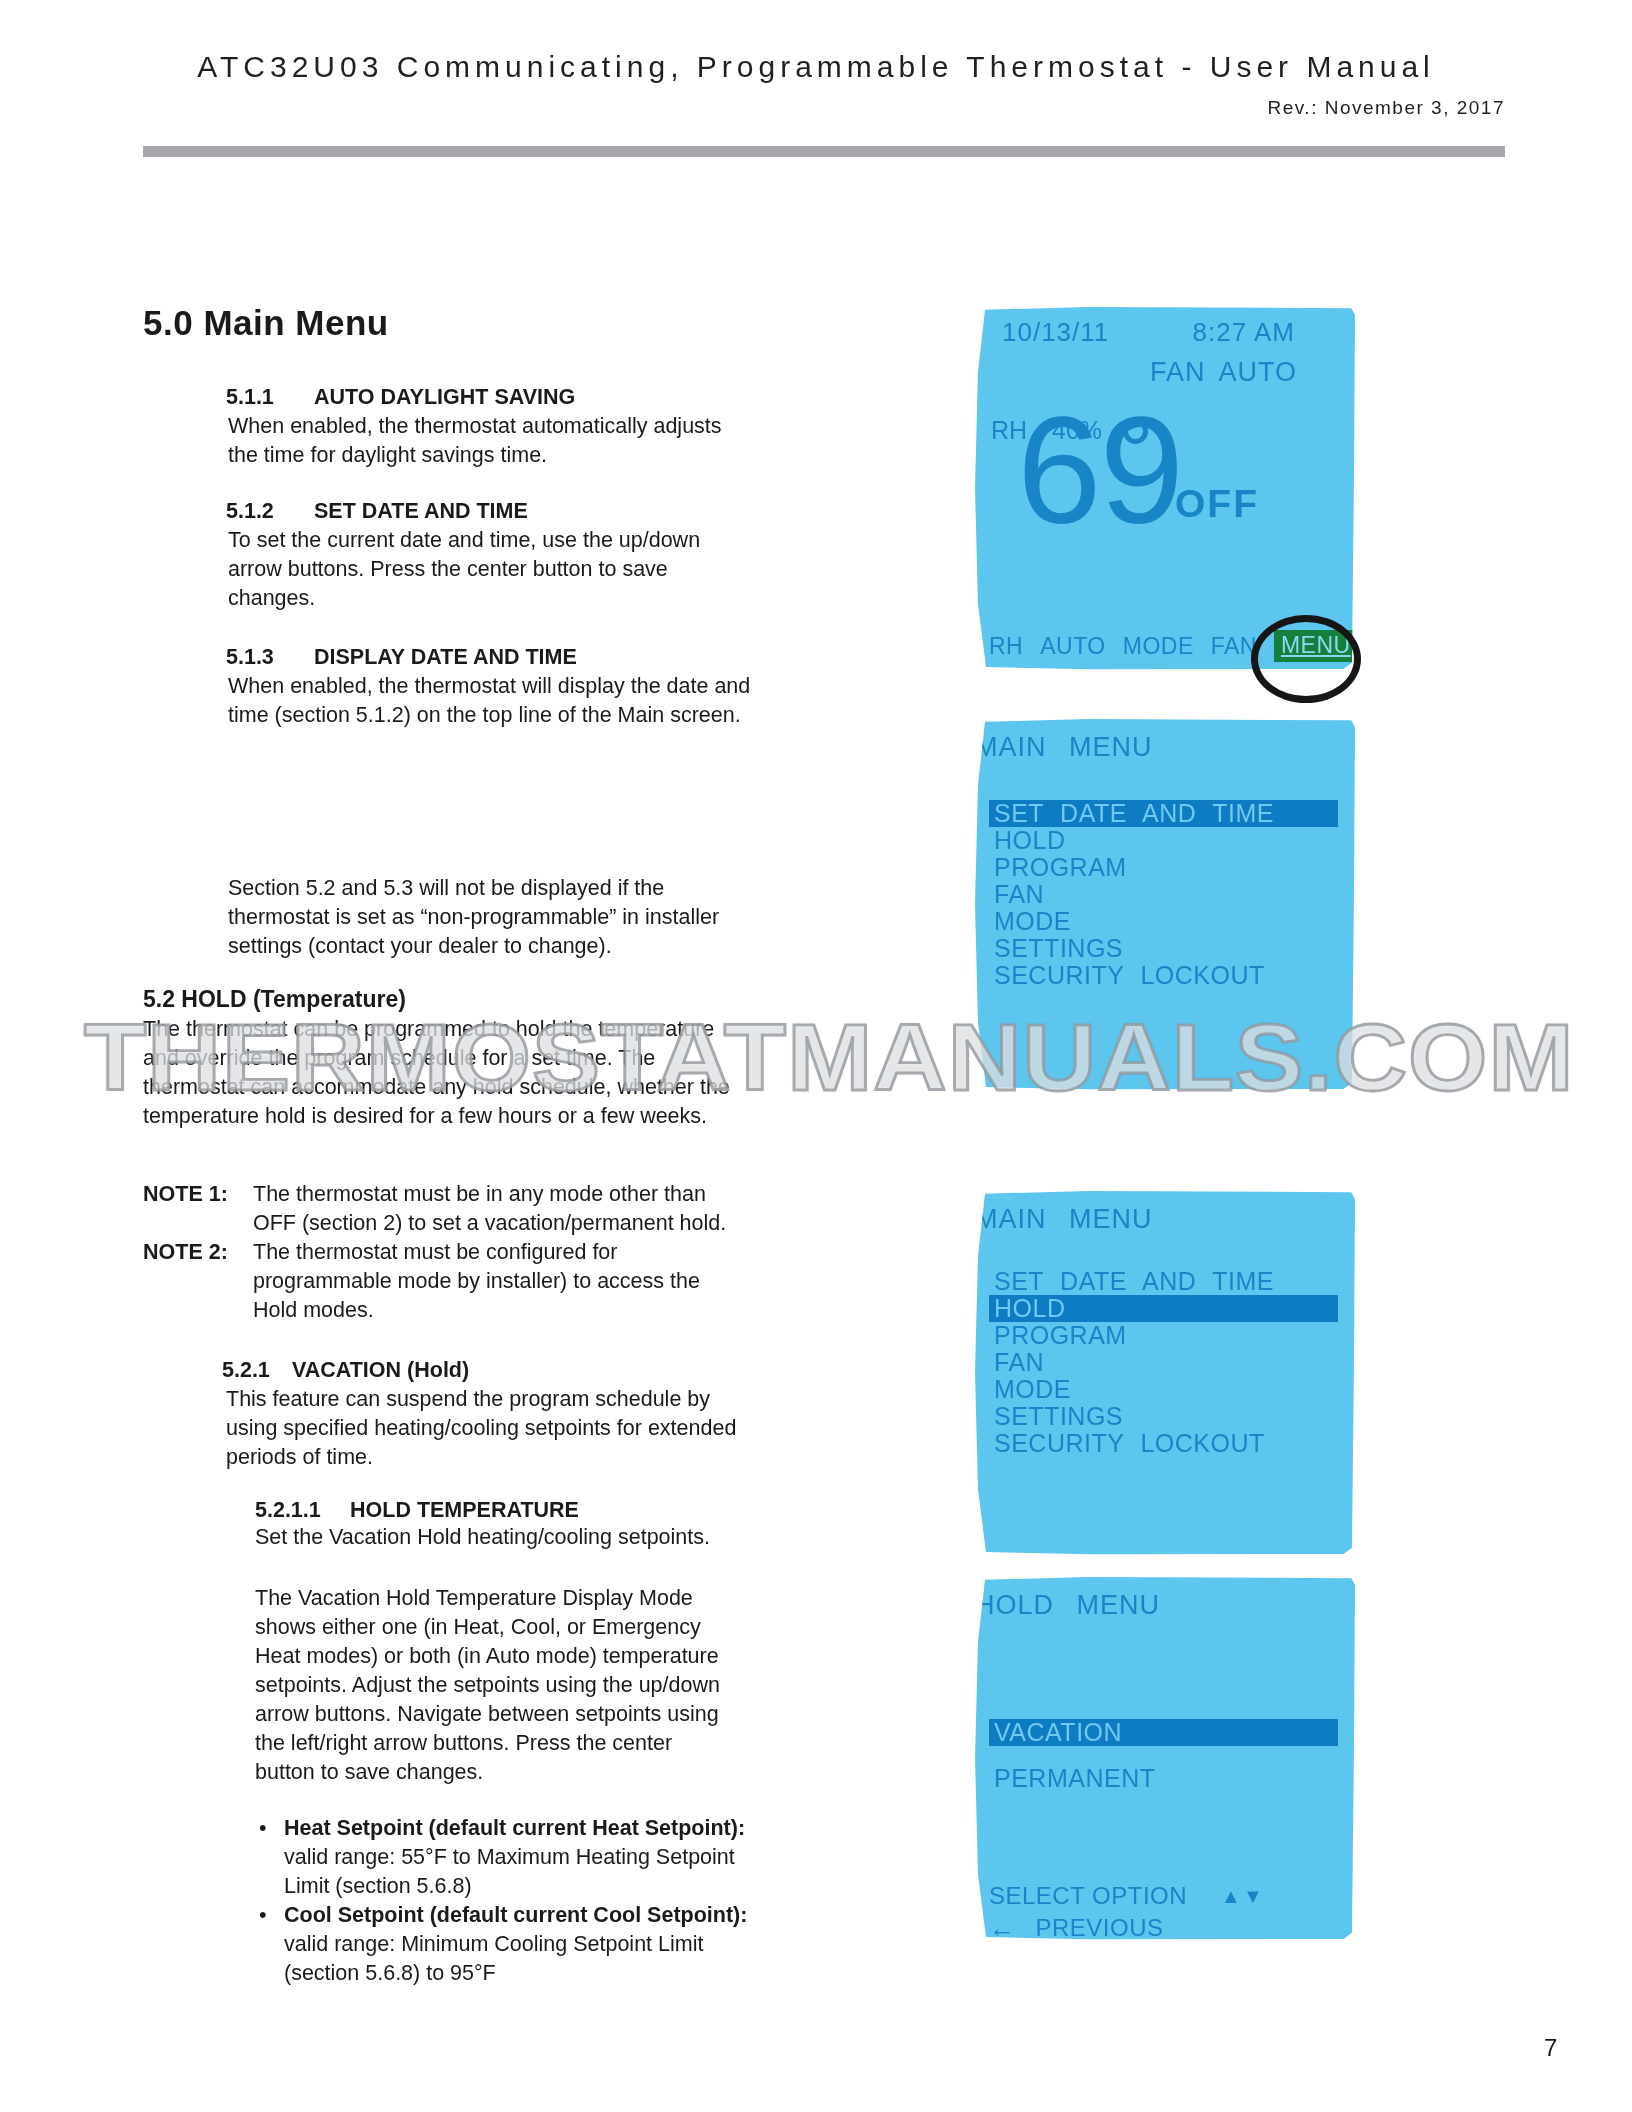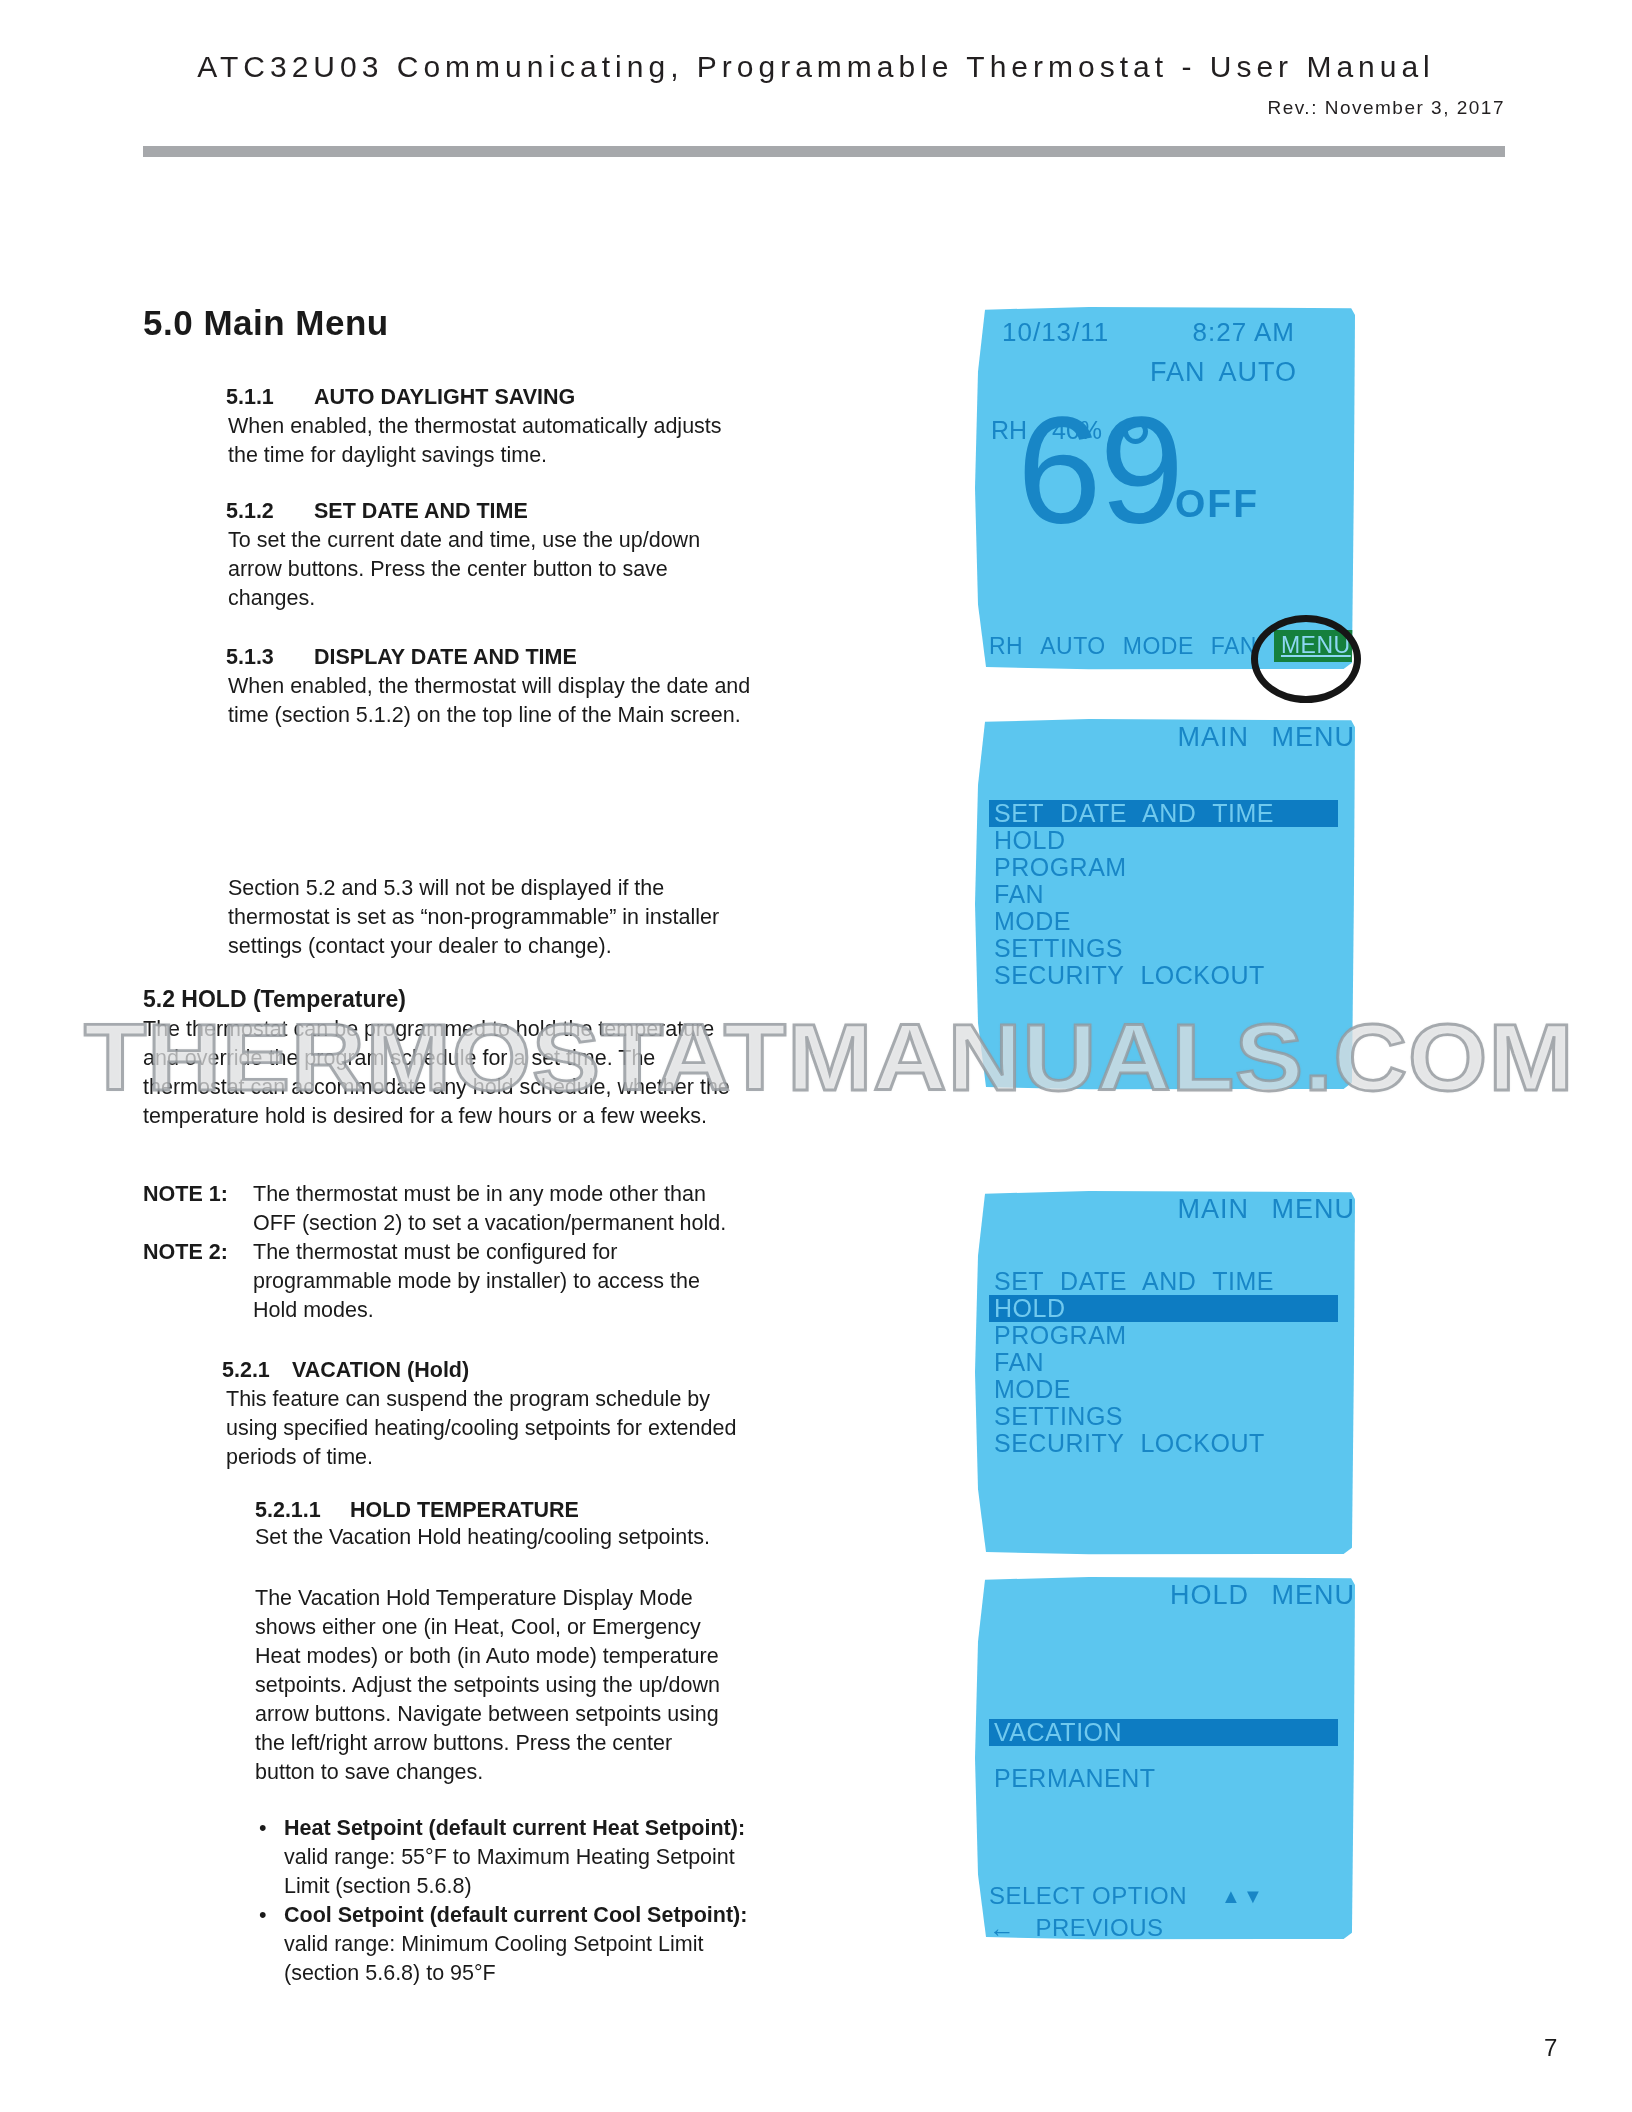--- a/index.html
+++ b/index.html
@@ -36,21 +36,21 @@
   .pagenum{ left:1544px; top:2034px; font-size:24px; }
   
   .screen{
     left:975px; width:380px; background:#5cc6ef; color:#1886c6; z-index:1;
     clip-path: polygon(10px 1%, 30% 0.3%, 99% 0.6%, 100% 2.5%, 99.7% 50%, 99.2% 98%, 97% 99.7%, 30% 99.8%, 11px 99.2%, 3px 82%, 0px 50%, 3px 18%);
   }
   .s-home{ top:306px; height:364px; }
   .s-menu1{ top:718px; height:372px; }
   .s-menu2{ top:1190px; height:365px; }
   .s-hold{ top:1576px; height:364px; }
-  .scr-title{ position:absolute; top:4px; left:0; width:100%; text-align:right;
+  .scr-title{ position:absolute; top:14px; left:0; width:100%; text-align:left;
     font-size:27px; letter-spacing:1px; word-spacing:14px; white-space:nowrap; }
   .mlist{ position:absolute; left:14px; right:17px; margin:0; padding:0; list-style:none;
     font-size:25px; letter-spacing:0.5px; word-spacing:9px; }
   .mlist li{ height:27px; line-height:26px; padding-left:5px; white-space:nowrap; }
   .mlist li.sel{ background:#0d7cc2; color:#70c9ee; }
   .hlist li{ margin-bottom:19px; }
   
   .hm-date{ position:absolute; left:27px; top:11px; font-size:26px; letter-spacing:1px;}
   .hm-time{ position:absolute; right:60px; top:11px; font-size:26px; letter-spacing:1px;}
   .hm-fan{ position:absolute; right:58px; top:51px; font-size:27px; letter-spacing:1px; word-spacing:6px;}

